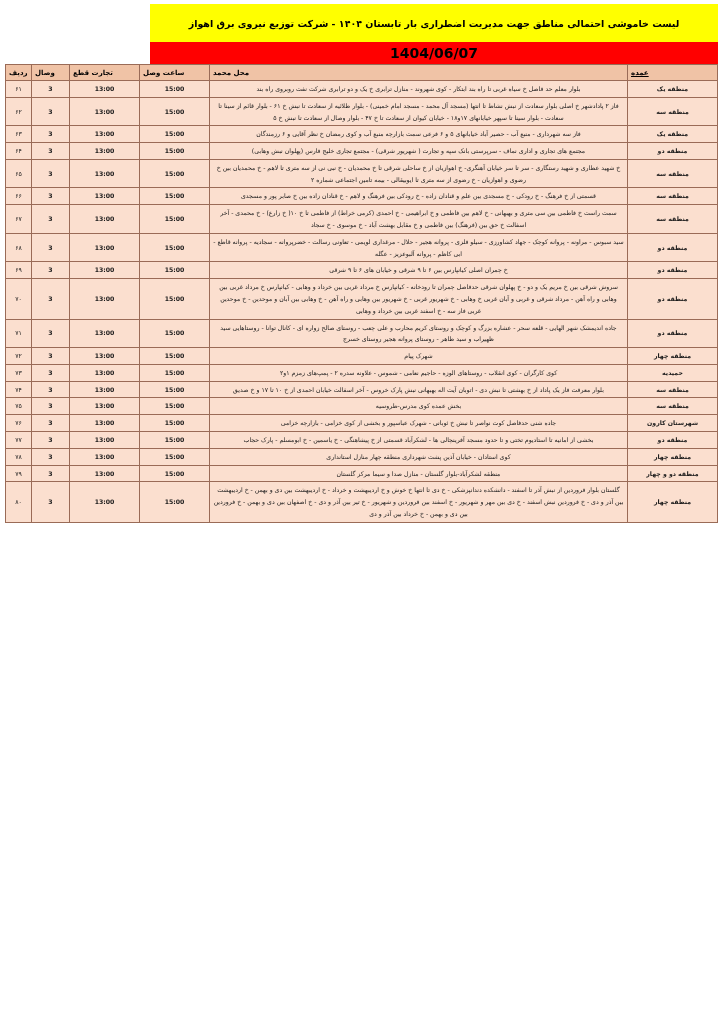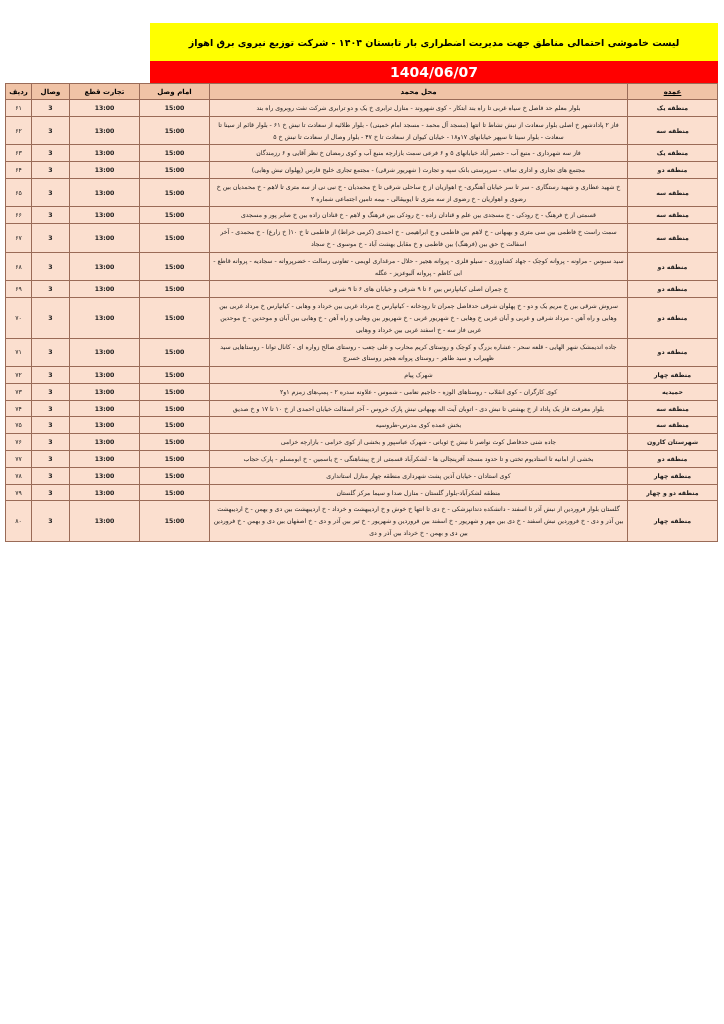--- a/index.html
+++ b/index.html
@@ -10,21 +10,21 @@
     background: #ffffff;
   }
   body {
     width: 724px;
     height: 1024px;
     font-family: "DejaVu Sans", "Liberation Sans", sans-serif;
     direction: rtl;
   }
   .sheet {
     width: 580px;
-    padding: 23px 6px 0 6px;
+    padding: 4px 6px 0 6px;
   }
   .title-band {
     background: #FFFF00;
     height: 38px;
     display: flex;
     align-items: center;
     justify-content: center;
     border: 1px solid #FFFF00;
   }
   .title-band .title-text {
@@ -38,21 +38,21 @@
     background: #FF0000;
     height: 22px;
     display: flex;
     align-items: center;
     justify-content: center;
     border: 1px solid #FF0000;
   }
   .date-band .date-text {
     font-size: 14px;
     font-weight: bold;
-    color: #ffffff;
+    color: #000000;
     direction: ltr;
     font-family: "DejaVu Sans", "Liberation Sans", sans-serif;
   }
   table.outage {
     width: 100%;
     border-collapse: collapse;
     table-layout: fixed;
     margin-top: 0;
   }
   table.outage th,
@@ -60,21 +60,21 @@
     border: 1px solid #9a6b57;
     padding: 2px 3px;
     vertical-align: middle;
   }
   table.outage thead th {
     background: #F0C3A6;
     height: 16px;
     font-size: 7px;
     font-weight: bold;
     color: #000000;
-    text-align: center;
+    text-align: left;
   }
   table.outage thead th .hdr-underline {
     text-decoration: underline;
   }
   table.outage tbody td {
     background: #FBDFCF;
     font-size: 6.2px;
     color: #1a1a1a;
     text-align: center;
     line-height: 1.9;
@@ -132,21 +132,21 @@
       <col class="c-loc">
       <col class="c-on">
       <col class="c-off">
       <col class="c-block">
       <col class="c-radif">
     </colgroup>
     <thead>
       <tr>
         <th><span class="hdr-underline">عمده</span></th>
         <th><span>محل محمد</span></th>
-        <th><span>امام وصل</span></th>
+        <th><span>ساعت وصل</span></th>
         <th><span>تجارت قطع</span></th>
         <th><span>وصال</span></th>
         <th><span>ردیف</span></th>
       </tr>
     </thead>
     <tbody id="outage-body">
         <tr>
           <td class="col-region">منطقه یک</td>
           <td class="col-loc">بلوار معلم حد فاصل خ سیاه غربی تا راه بند ابتکار - کوی شهروند - منازل ترابری خ یک و دو ترابری شرکت نفت روبروی راه بند</td>
           <td class="col-on">15:00</td>

